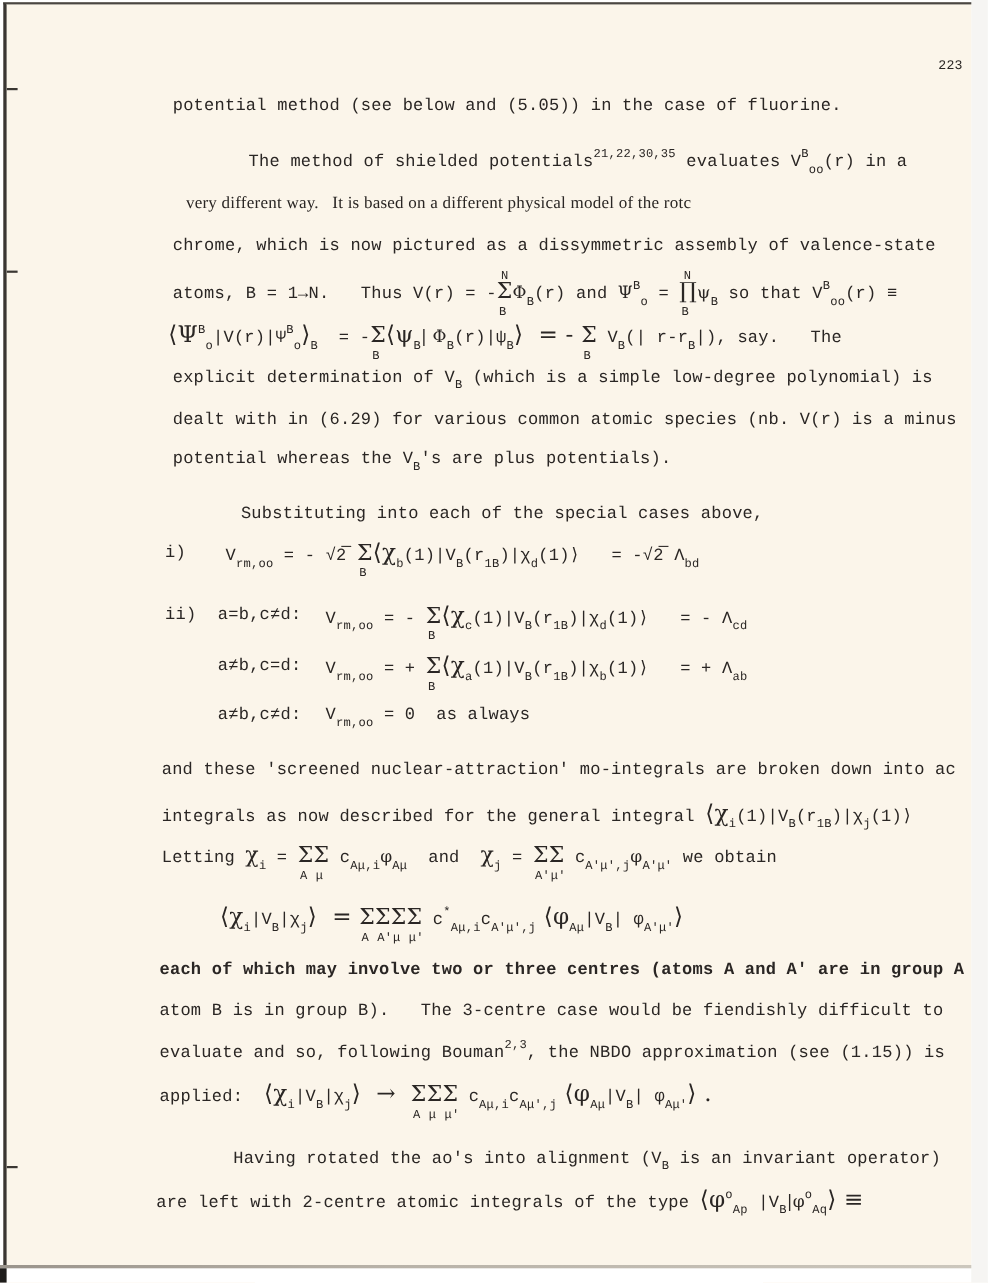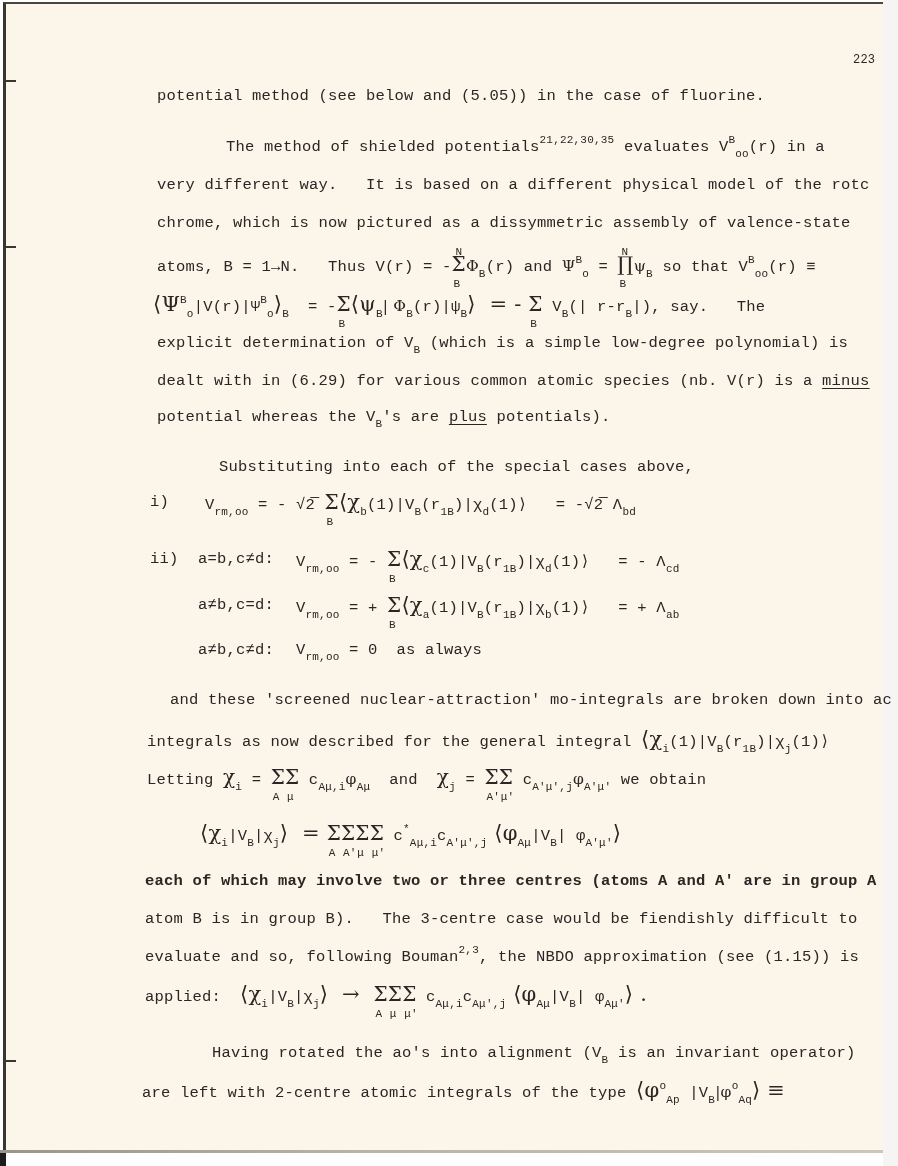--- a/index.html
+++ b/index.html
@@ -36,21 +36,21 @@
     position: absolute;
     font-size: 15.5px;
     letter-spacing: 0.2px;
     white-space: pre;
     line-height: 20px;
   }
   .pagenum { font-size: 12px; }
   sub, sup { font-size: 11px; line-height: 0; }
   sub { vertical-align: -6px; }
   sup { vertical-align: 8px; margin-top: 30px; }
-  .u { text-decoration: underline; text-underline-offset: 3px; }
+  .u { text-underline-offset: 3px; }
   .sym { font-family: "DejaVu Serif", serif; }
   .big { font-family: "DejaVu Serif", serif; font-size: 20px; }
   .sum { display: inline-block; position: relative; font-family: "DejaVu Serif", serif; font-size: 20px; }
   .sum .lim {
     position: absolute; left: 2px; top: 20px;
     font-family: "Liberation Mono", monospace; font-size: 11px;
   }
   .sum .top {
     position: absolute; left: 4px; top: -12px;
     font-family: "Liberation Mono", monospace; font-size: 11px;
@@ -68,21 +68,21 @@
 </div>
 <div class="bottom-edge"></div>
 <div class="bottom-dark"></div>
 
 <div class="line pagenum" style="left:853px; top:50px;">223</div>
 
 <div class="line" style="left:157px; top:86px;">potential method (see below and (5.05)) in the case of fluorine.</div>
 
 <div class="line" style="left:226px; top:137px;"><span>The method of shielded potentials</span><sup>21,22,30,35</sup><span> evaluates V</span><sup>B</sup><sub>oo</sub><span>(r) in a</span></div>
 
-<div class="line" style="left:157px; top:175px;">very different way.   It is based on a different physical model of the rotc</div>
+<div class="line" style="left:169px; top:175px;font-family:Liberation Serif, serif;">very different way.   It is based on a different physical model of the rotc</div>
 
 <div class="line" style="left:157px; top:213px;">chrome, which is now pictured as a dissymmetric assembly of valence-state</div>
 
 <div class="line" style="left:157px; top:254px;"><span>atoms, B = 1→N.   Thus V(r) = -</span><span class="sum"><span>Σ</span><span class="top">N</span><span class="lim">B</span></span><span class="sym">Φ</span><sub>B</sub><span>(r) and </span><span class="sym">Ψ</span><sup>B</sup><sub>o</sub><span> = </span><span class="sum"><span>∏</span><span class="top">N</span><span class="lim">B</span></span><span class="sym">ψ</span><sub>B</sub><span> so that V</span><sup>B</sup><sub>oo</sub><span>(r) ≡</span></div>
 
 <div class="line" style="left:153px; top:294px;"><span class="bra">⟨Ψ</span><sup>B</sup><sub>o</sub><span>|V(r)|Ψ</span><sup>B</sup><sub>o</sub><span class="bra">⟩</span><sub>B</sub><span>  = -</span><span class="sum"><span>Σ</span><span class="lim">B</span></span><span class="bra">⟨ψ</span><sub>B</sub><span class="sym">| Φ</span><sub>B</sub><span>(r)|ψ</span><sub>B</sub><span class="bra">⟩  = - </span><span class="sum"><span>Σ</span><span class="lim">B</span></span><span> V</span><sub>B</sub><span>(| r-r</span><sub>B</sub><span>|), say.   The</span></div>
 
 <div class="line" style="left:157px; top:333px;"><span>explicit determination of V</span><sub>B</sub><span> (which is a simple low-degree polynomial) is</span></div>
 
 <div class="line" style="left:157px; top:371px;"><span>dealt with in (6.29) for various common atomic species (nb. V(r) is a </span><span class="u">minus</span></div>
@@ -97,21 +97,21 @@
 <div class="line" style="left:150px; top:549px;"><span>ii)</span></div>
 <div class="line" style="left:198px; top:549px;text-align:center;">a=b,c≠d:</div>
 <div class="line" style="left:296px; top:549px;"><span>V</span><sub>rm,oo</sub><span> = - </span><span class="sum"><span>Σ</span><span class="lim">B</span></span><span class="bra">⟨χ</span><sub>c</sub><span>(1)|V</span><sub>B</sub><span>(r</span><sub>1B</sub><span>)|χ</span><sub>d</sub><span>(1)⟩   = - Λ</span><sub>cd</sub></div>
 
 <div class="line" style="left:198px; top:595px;">a≠b,c=d:</div>
 <div class="line" style="left:296px; top:595px;"><span>V</span><sub>rm,oo</sub><span> = + </span><span class="sum"><span>Σ</span><span class="lim">B</span></span><span class="bra">⟨χ</span><sub>a</sub><span>(1)|V</span><sub>B</sub><span>(r</span><sub>1B</sub><span>)|χ</span><sub>b</sub><span>(1)⟩   = + Λ</span><sub>ab</sub></div>
 
 <div class="line" style="left:198px; top:640px;">a≠b,c≠d:</div>
 <div class="line" style="left:296px; top:640px;"><span>V</span><sub>rm,oo</sub><span> = 0  as always</span></div>
 
-<div class="line" style="left:147px; top:690px;margin-left:23px;">and these 'screened nuclear-attraction' mo-integrals are broken down into ac</div>
+<div class="line" style="left:147px; top:690px;">and these 'screened nuclear-attraction' mo-integrals are broken down into ac</div>
 
 <div class="line" style="left:147px; top:729px;"><span>integrals as now described for the general integral </span><span class="bra">⟨χ</span><sub>i</sub><span>(1)|V</span><sub>B</sub><span>(r</span><sub>1B</sub><span>)|χ</span><sub>j</sub><span>(1)⟩</span></div>
 
 <div class="line" style="left:147px; top:767px;"><span>Letting </span><span class="big">χ</span><sub>i</sub><span> = </span><span class="sum"><span>Σ</span><span class="lim">A</span></span><span class="sum"><span>Σ</span><span class="lim">μ</span></span><span> c</span><sub>Aμ,i</sub><span class="sym">φ</span><sub>Aμ</sub><span>  and  </span><span class="big">χ</span><sub>j</sub><span> = </span><span class="sum"><span>Σ</span><span class="lim">A'</span></span><span class="sum"><span>Σ</span><span class="lim">μ'</span></span><span> c</span><sub>A'μ',j</sub><span class="sym">φ</span><sub>A'μ'</sub><span> we obtain</span></div>
 
 <div class="line" style="left:200px; top:823px;"><span class="bra">⟨χ</span><sub>i</sub><span>|V</span><sub>B</sub><span>|χ</span><sub>j</sub><span class="bra">⟩  = </span><span class="sum"><span>Σ</span><span class="lim">A</span></span><span class="sum"><span>Σ</span><span class="lim">A'</span></span><span class="sum"><span>Σ</span><span class="lim">μ</span></span><span class="sum"><span>Σ</span><span class="lim">μ'</span></span><span> c</span><sup>*</sup><sub>Aμ,i</sub><span>c</span><sub>A'μ',j</sub><span class="bra"> ⟨φ</span><sub>Aμ</sub><span>|V</span><sub>B</sub><span>| φ</span><sub>A'μ'</sub><span class="bra">⟩</span></div>
 
 <div class="line" style="left:145px; top:871px;font-weight:bold;">each of which may involve two or three centres (atoms A and A' are in group A</div>
 
 <div class="line" style="left:145px; top:909px;">atom B is in group B).   The 3-centre case would be fiendishly difficult to</div>

